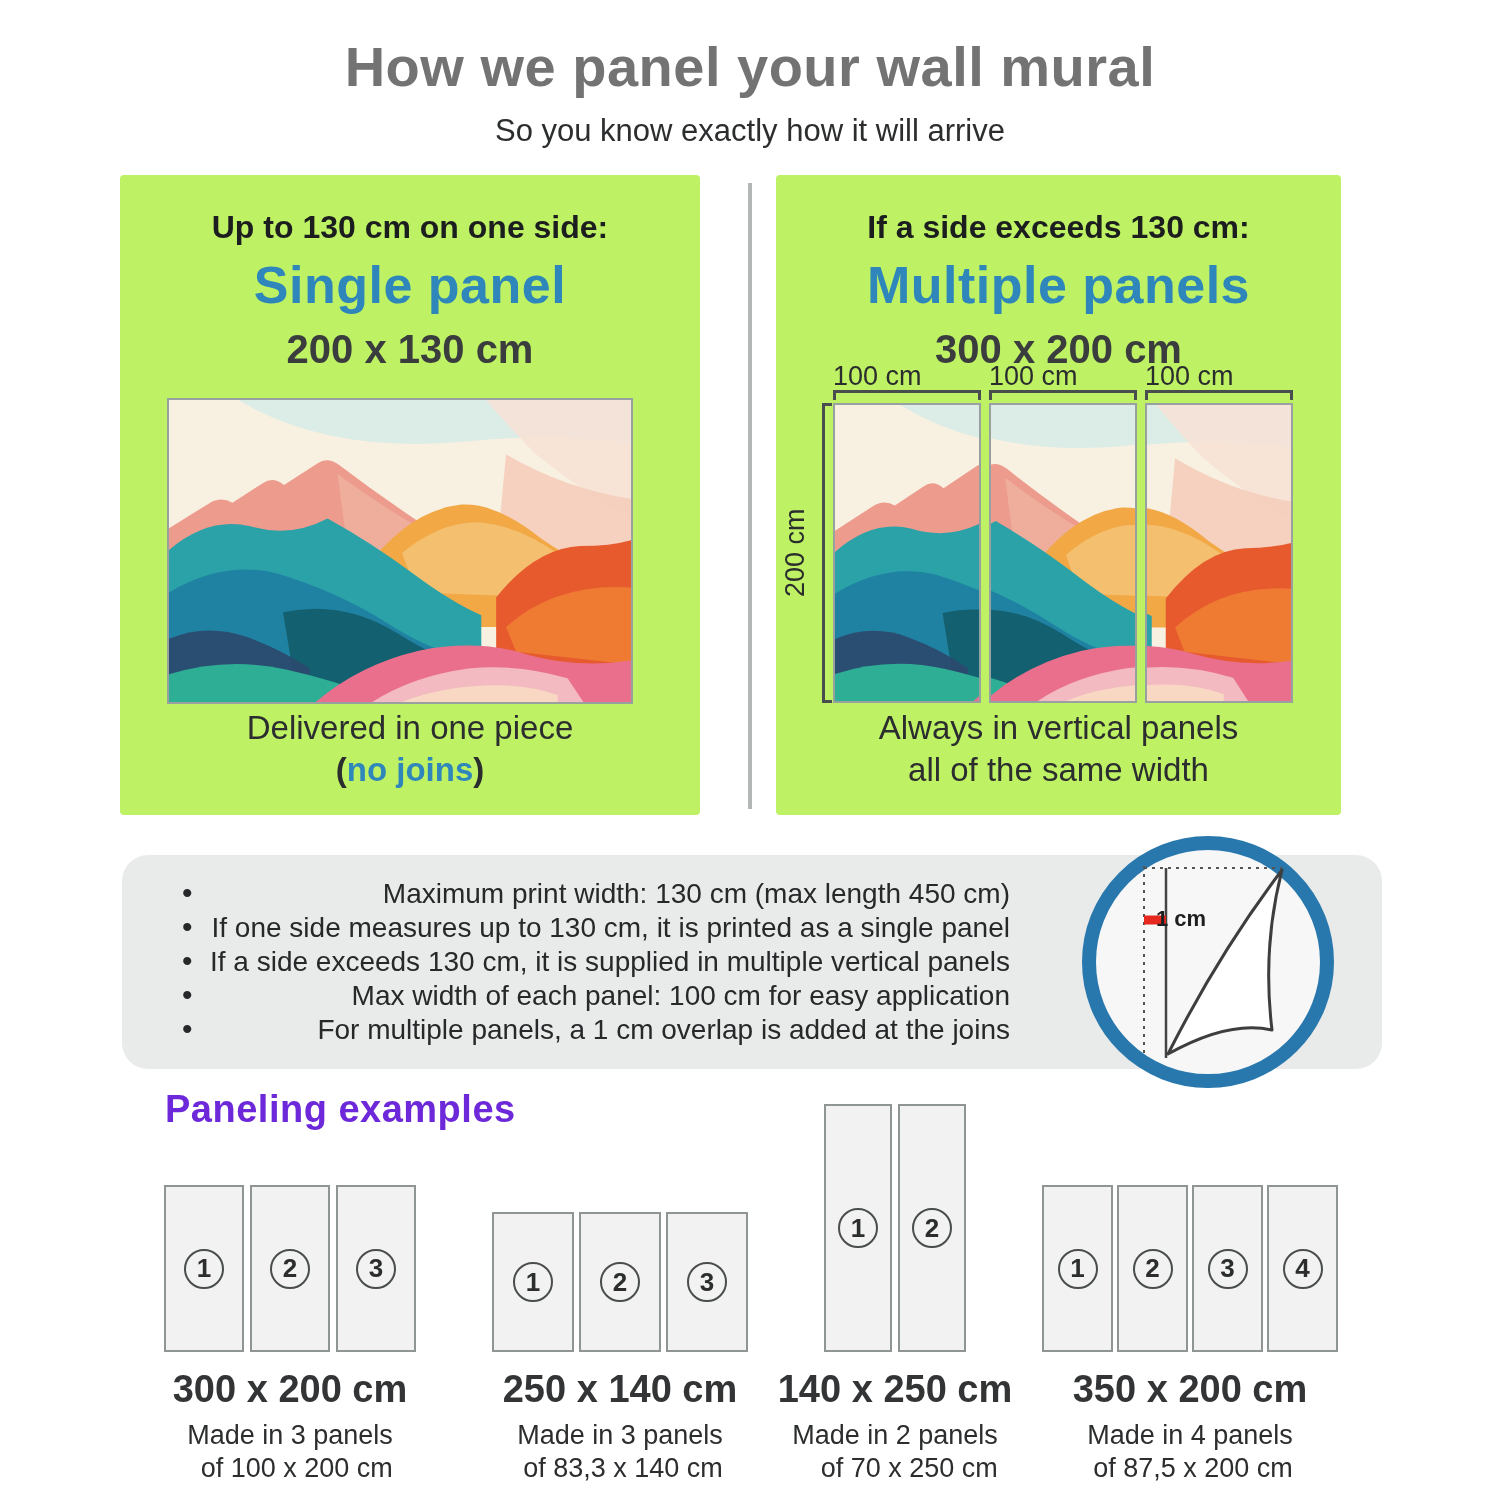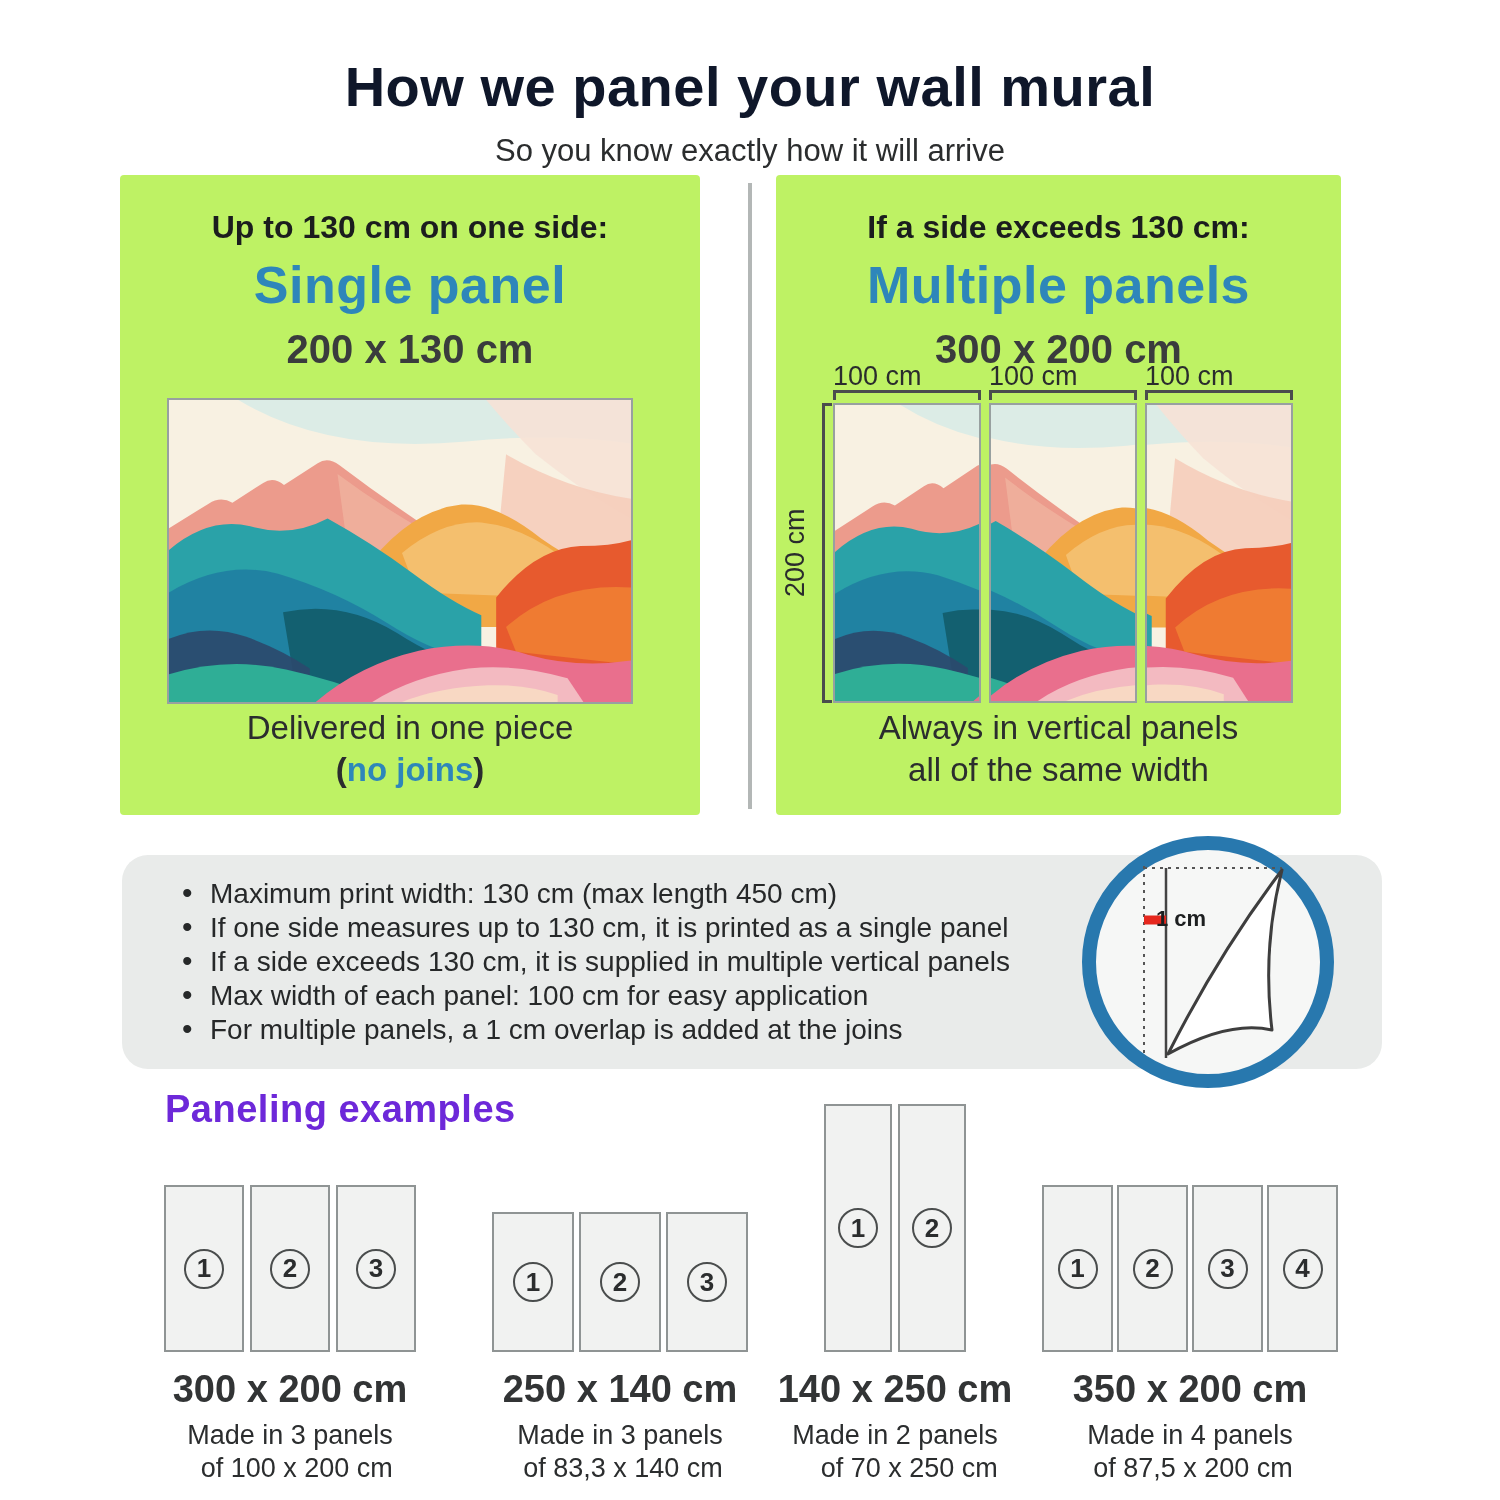--- a/index.html
+++ b/index.html
@@ -3,21 +3,21 @@
 <meta charset="utf-8">
 <style>
   * { margin:0; padding:0; box-sizing:border-box; }
   html,body { background:#ffffff; }
   .page {
     position:relative; width:1500px; height:1500px; overflow:hidden;
     background:#ffffff; font-family:"Liberation Sans", sans-serif; color:#2e2e2e;
   }
   
   .hdr { position:absolute; top:34px; left:0; width:100%; text-align:center; }
-  .hdr-title { font-size:56px; font-weight:700; color:#0f172a; letter-spacing:.5px;margin-top:20px; }
+  .hdr-title { font-size:56px; font-weight:700; color:#737373; letter-spacing:.5px; }
   .hdr-sub { margin-top:14px; font-size:31px; font-weight:400; color:#2b2d2e; }
 
   
   .card { position:absolute; top:175px; height:640px; background:#bef264; border-radius:4px; text-align:center; }
   .card-single { left:120px; width:580px; }
   .card-multiple { left:776px; width:565px; }
   .divider { position:absolute; left:748px; top:183px; width:4px; height:626px; background:#b3b7b6; }
 
   .card-cond { margin-top:34px; font-size:32px; font-weight:700; color:#1b1d1e; }
   .card-name { margin-top:9px; font-size:52px; font-weight:700; color:#2e86ba; letter-spacing:.5px; }
@@ -44,21 +44,21 @@
   .slice.s0 { left:57px; }  .slice.s0 svg { left:0; }
   .slice.s1 { left:213px; } .slice.s1 svg { left:-145px; }
   .slice.s2 { left:369px; } .slice.s2 svg { left:-290px; }
 
   .caption { position:absolute; left:0; right:0; bottom:24px; font-size:33px; line-height:1.28; color:#2b2d2e; }
   .caption .note { font-weight:700; color:#2e86ba; }
   .caption .paren { font-weight:700; color:#2b2d2e; }
 
   
   .info-box { position:absolute; left:122px; top:855px; width:1260px; height:214px;
-              background:#e9ebea; border-radius:26px; }
+              background:#e9ebea; border-radius:26px;text-align:right; }
   .info-box ul { position:absolute; left:58px; top:22px; list-style:none; }
   .info-box li { position:relative; padding-left:30px; font-size:28px; line-height:34px; color:#262829; }
   .info-box li::before { content:"\2022"; position:absolute; left:2px; top:-1px; font-size:30px; color:#262829; }
 
   .overlap-circle { position:absolute; left:1082px; top:836px; width:252px; height:252px;
                     border-radius:50%; background:#f6f7f6; border:14px solid #2878ae; }
   .overlap-circle svg { position:absolute; left:28px; top:8px; width:170px; height:210px; }
   .overlap-label { position:absolute; left:60px; top:56px; font-size:22px; font-weight:700; color:#1d1f20; }
 
   

